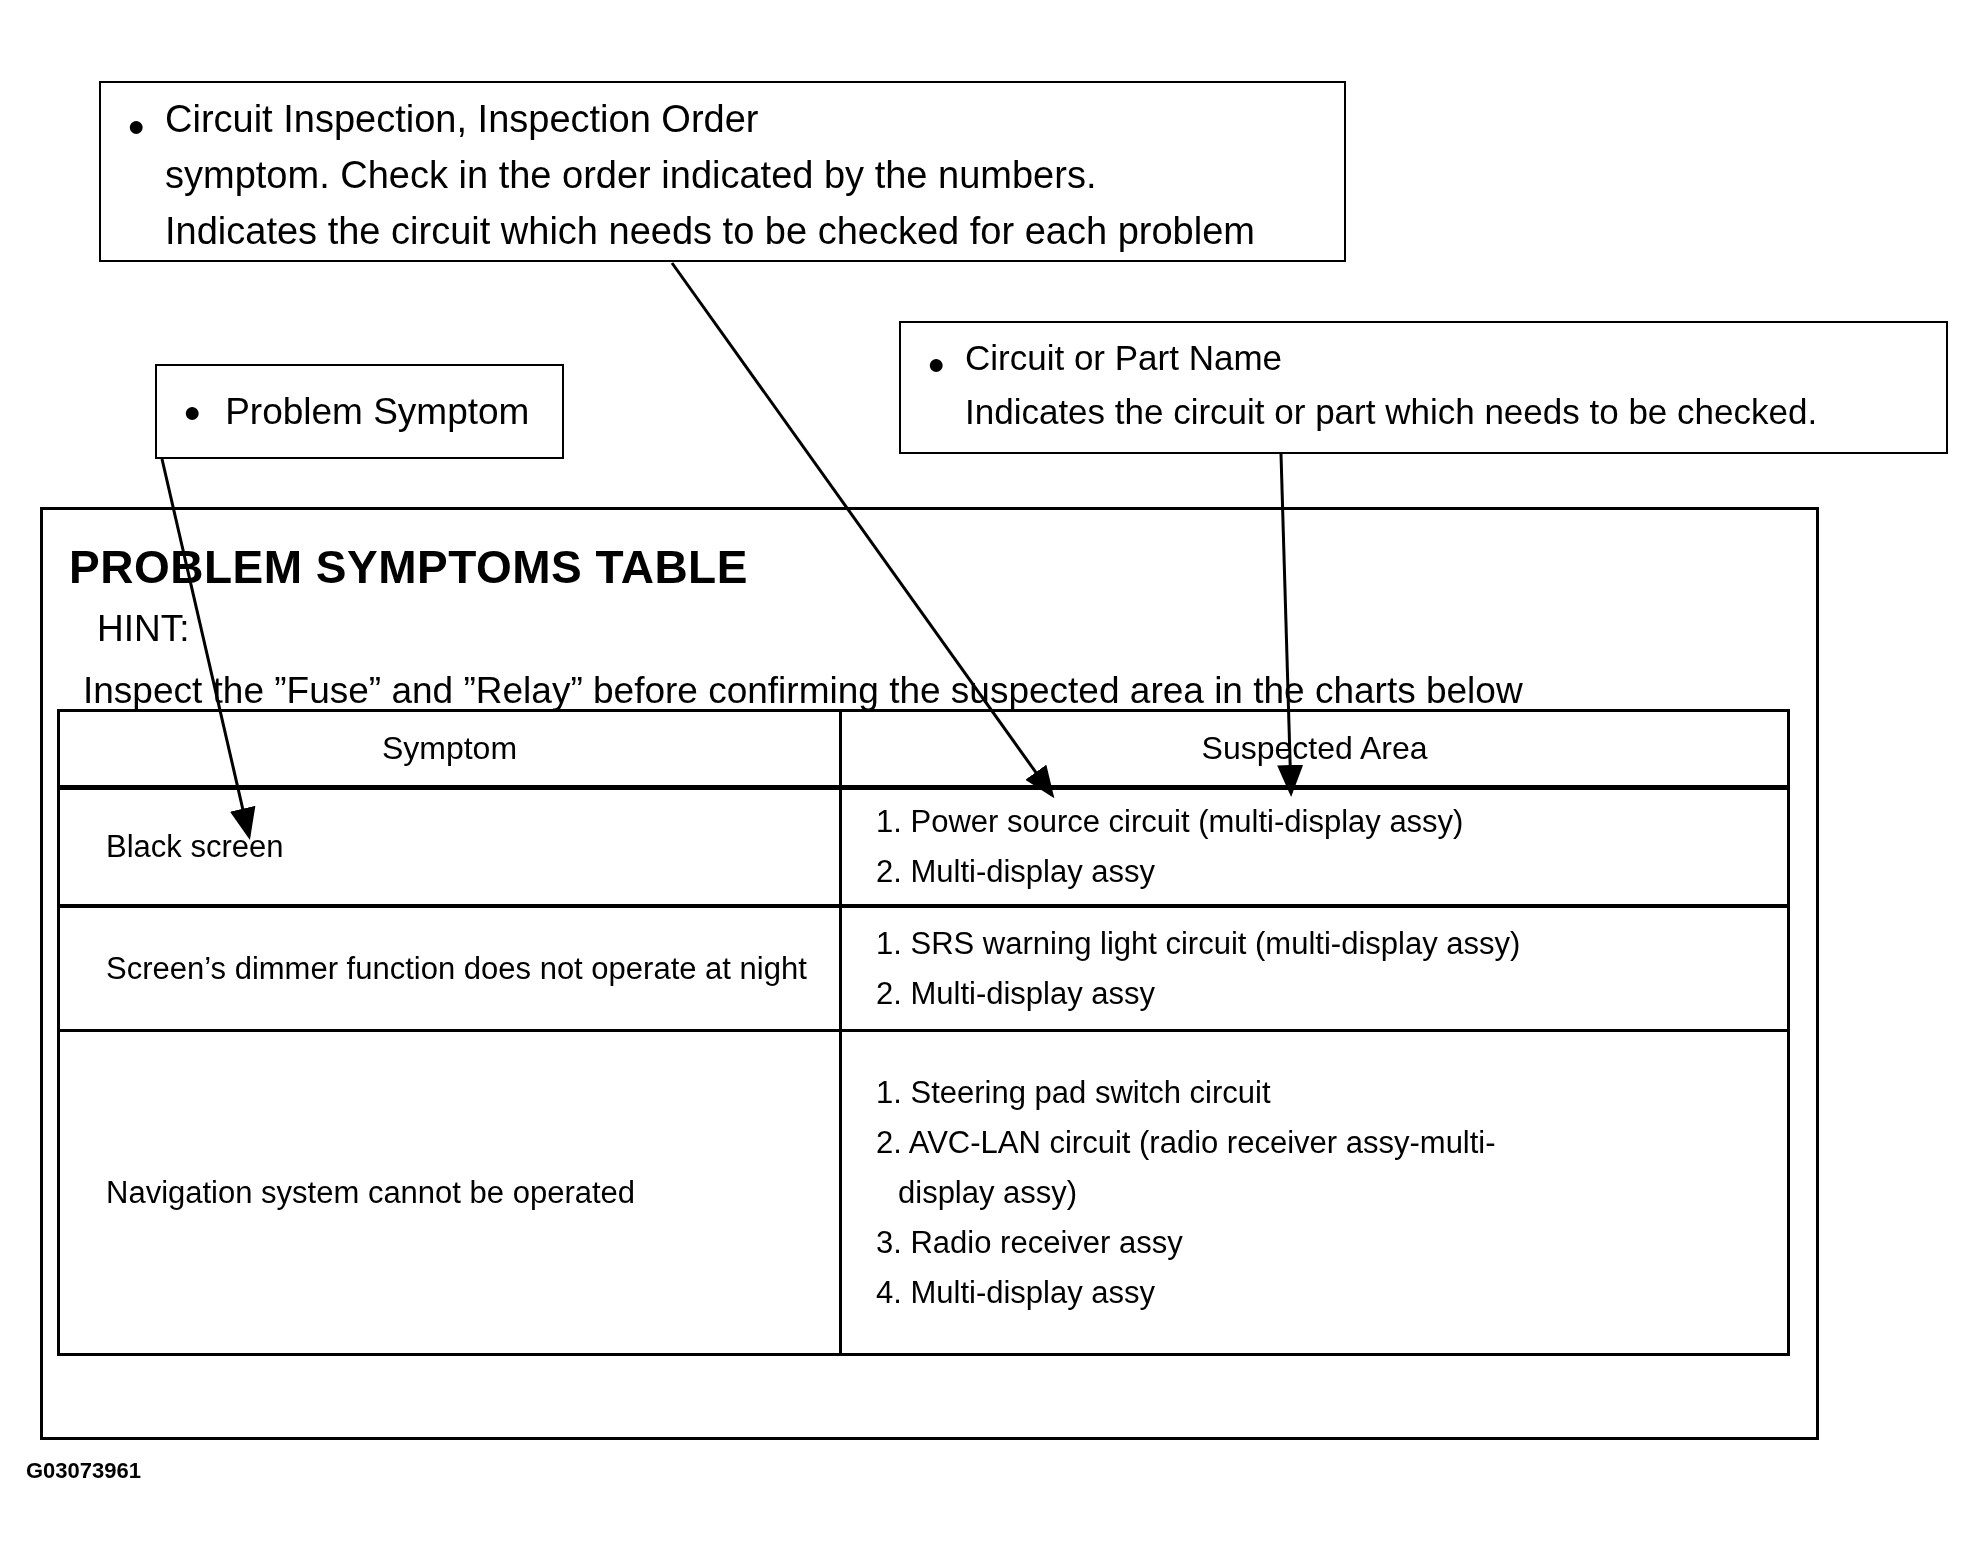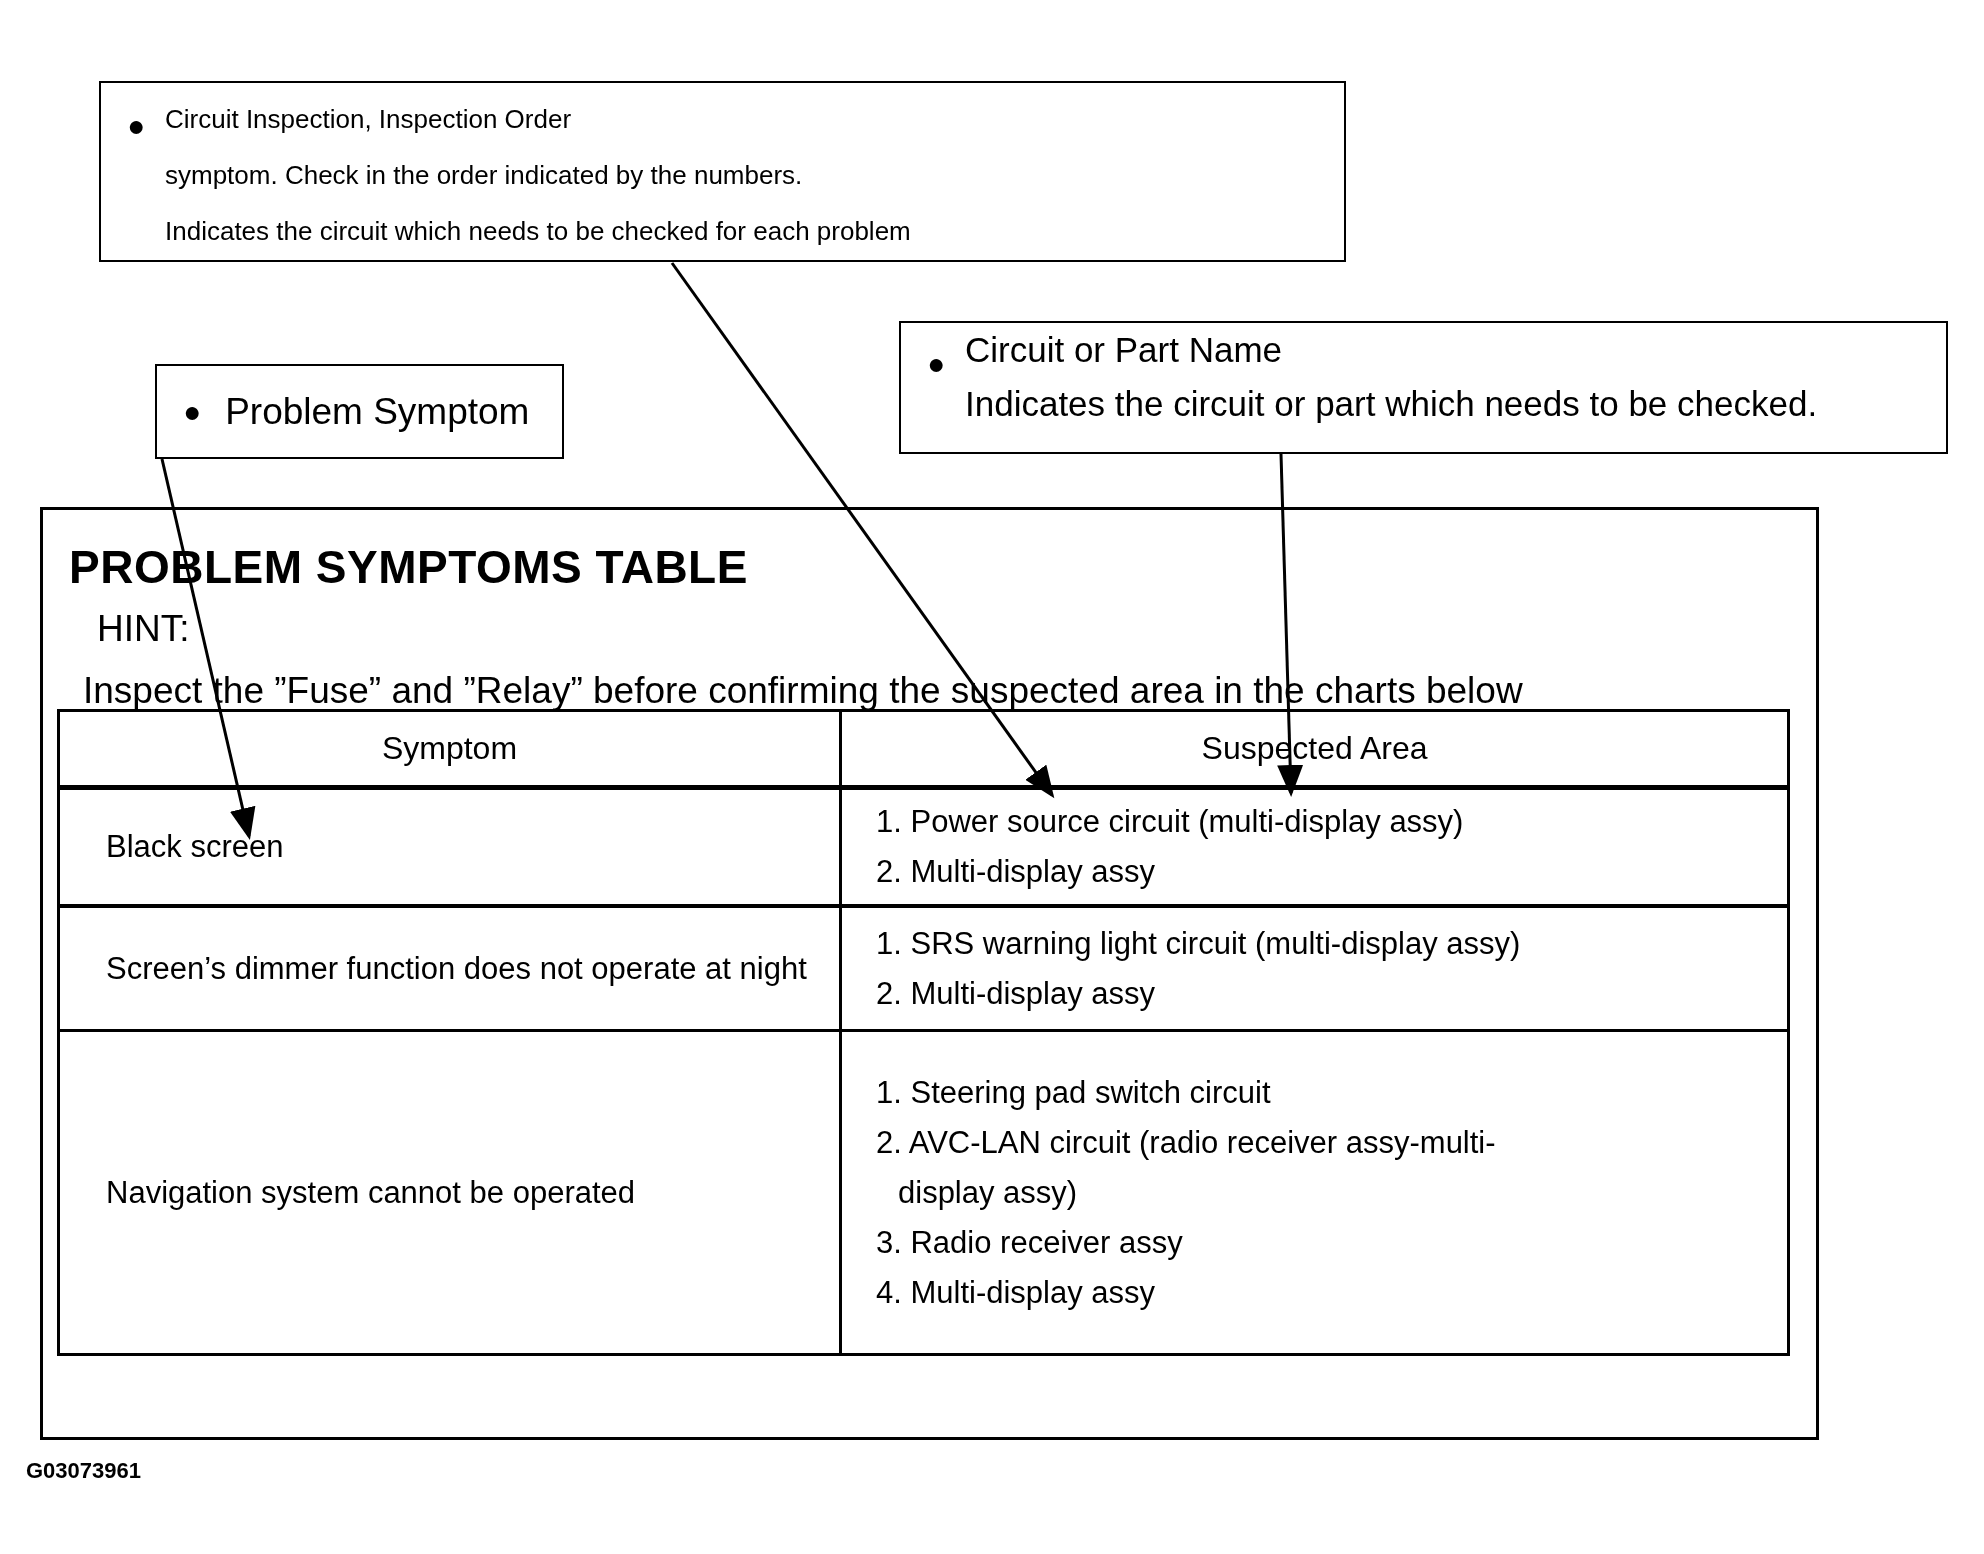--- a/index.html
+++ b/index.html
@@ -21,21 +21,21 @@
   .callout .bullet{
     position:absolute;
     font-size:30px;
     line-height:30px;
   }
   .callout-top{left:99px;top:81px;width:1247px;height:181px;}
   .callout-top .bullet{left:26px;top:28px;}
   .callout-top .c-line{
     position:relative;
     margin-left:64px;
-    font-size:26px;
+    font-size:38px;
     line-height:56px;
     white-space:nowrap;
   }
   .callout-top .c-line:first-of-type{margin-top:8px;}
 
   .callout-problem{
     left:155px;top:364px;width:409px;height:95px;
     display:flex;align-items:center;
   }
   .callout-problem .bullet{position:static;margin-left:26px;}
@@ -45,21 +45,21 @@
 
   .callout-circuit{left:899px;top:321px;width:1049px;height:133px;}
   .callout-circuit .bullet{left:26px;top:26px;}
   .callout-circuit .c-line{
     position:relative;
     margin-left:64px;
     font-size:35px;
     line-height:54px;
     white-space:nowrap;
   }
-  .callout-circuit .c-line:first-of-type{}
+  .callout-circuit .c-line:first-of-type{margin-top:8px;}
 
   
   .main-box{
     position:absolute;
     left:40px;top:507px;width:1779px;height:933px;
     border:3px solid #000;
     box-sizing:border-box;
     background:#fff;
   }
   .pst-title{

